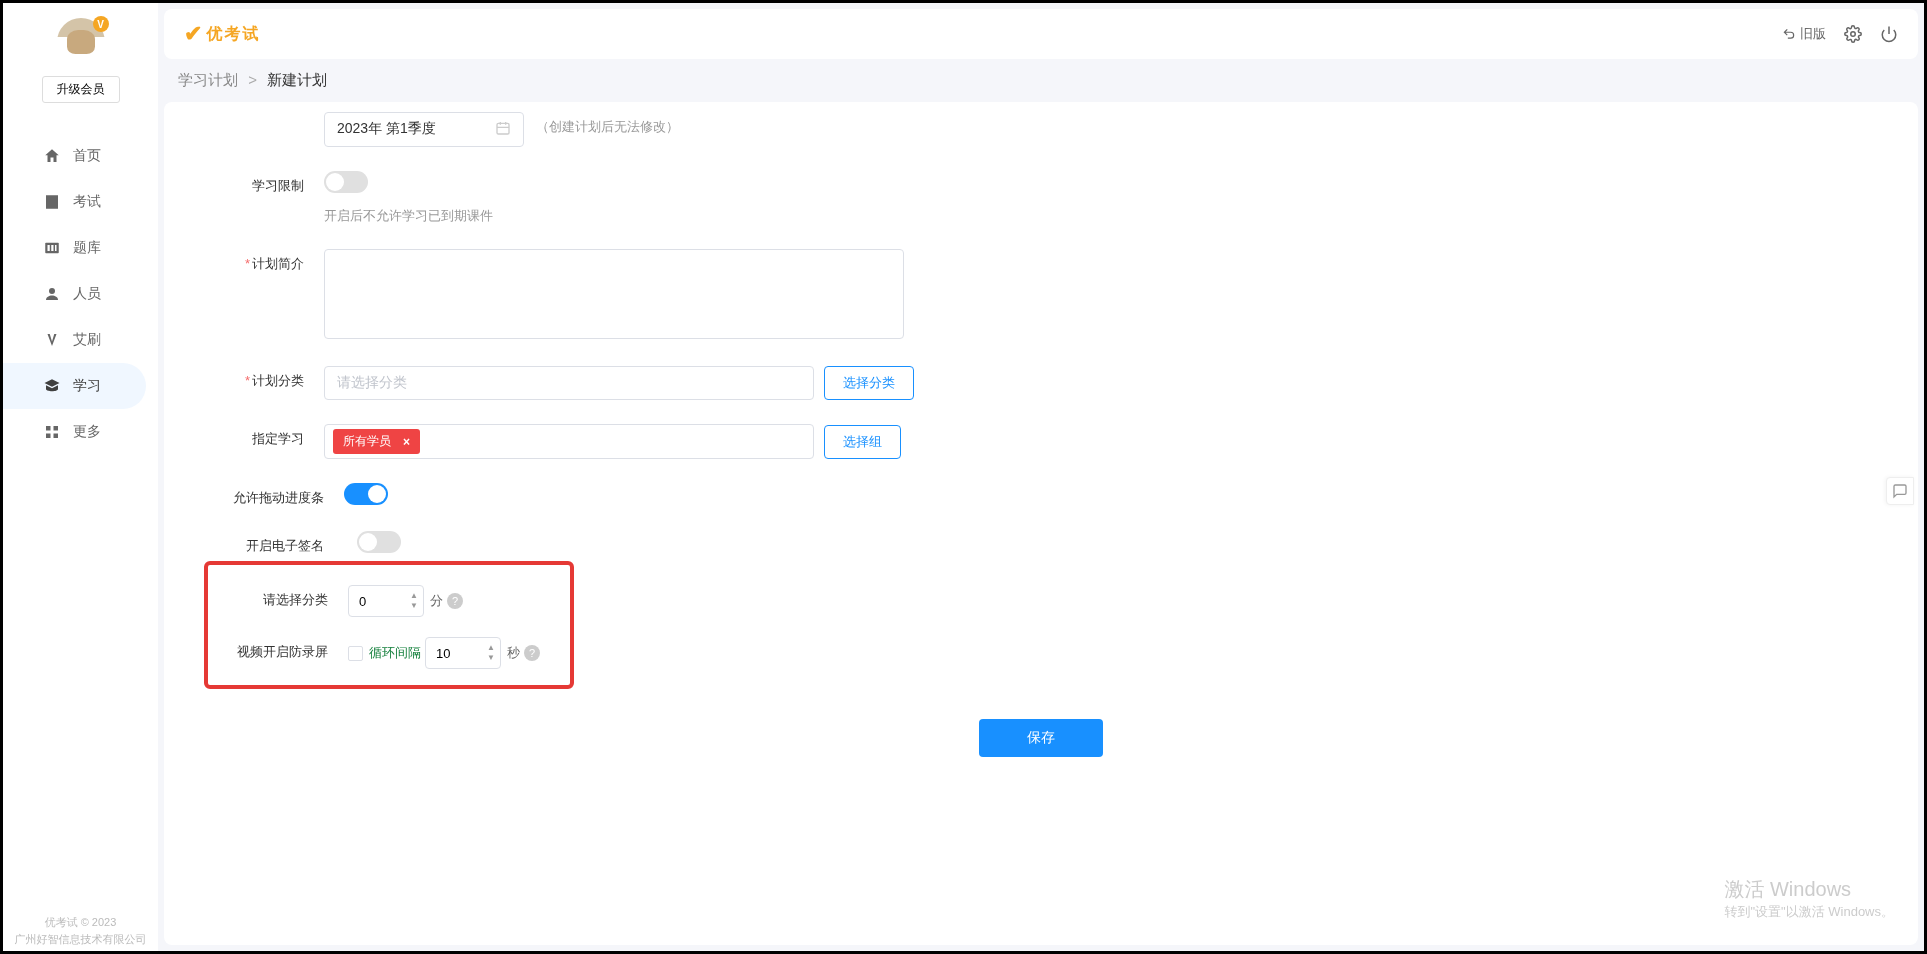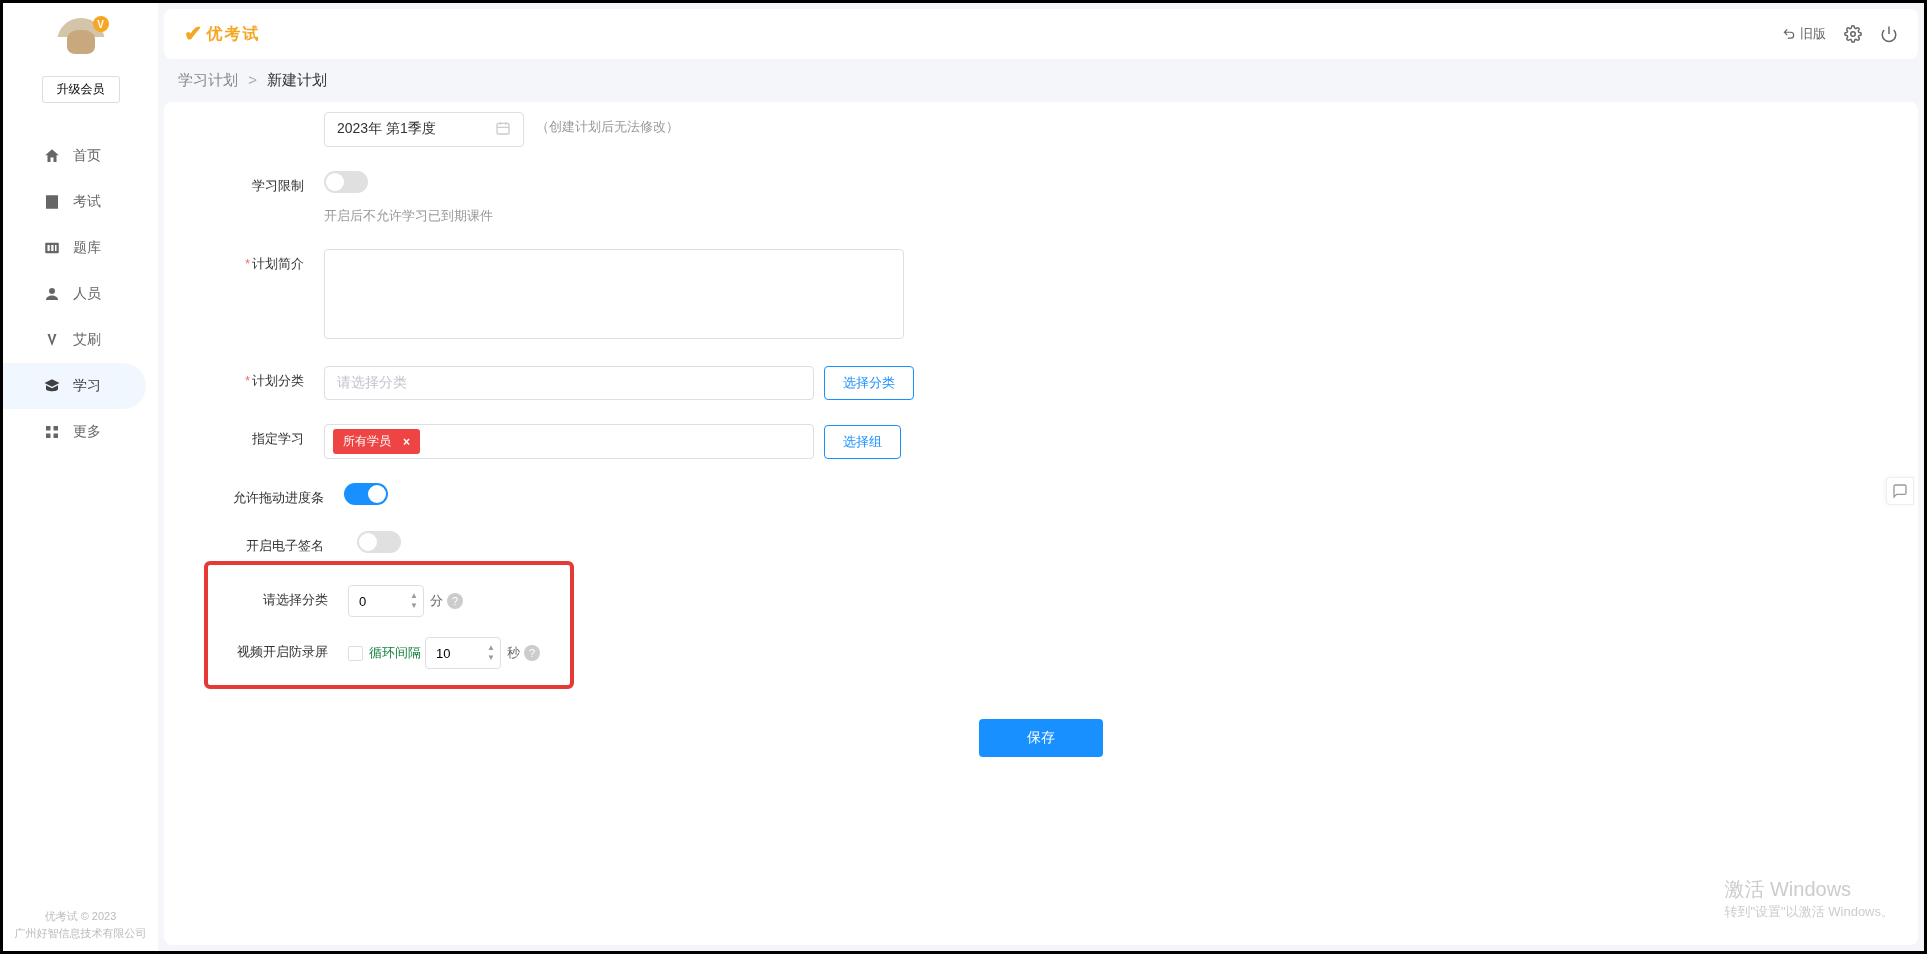--- a/index.html
+++ b/index.html
@@ -10,21 +10,21 @@
     .sidebar { width: 155px; background: #fff; display: flex; flex-direction: column; align-items: center; padding-top: 15px; position: relative; }
     .avatar-wrap { position: relative; margin-bottom: 10px; }
     .avatar { width: 48px; height: 48px; border-radius: 50%; background: linear-gradient(to bottom, #d4c4a8 0%, #d4c4a8 40%, #fff 40%, #fff 100%); position: relative; overflow: hidden; }
     .avatar::after { content: ''; position: absolute; top: 12px; left: 10px; width: 28px; height: 24px; background: #c8a97e; border-radius: 40% 40% 30% 30%; }
     .badge { position: absolute; top: -2px; right: -4px; width: 16px; height: 16px; background: #f5a623; border-radius: 50%; display: flex; align-items: center; justify-content: center; color: #fff; font-size: 10px; font-weight: bold; }
     .upgrade-btn { border: 1px solid #ddd; background: #fff; padding: 4px 14px; font-size: 12px; color: #000000; border-radius: 3px; cursor: pointer; margin-bottom: 30px; }
     .nav { width: 100%; list-style: none; }
     .nav-item { display: flex; align-items: center; padding: 14px 0 14px 40px; color: #666; cursor: pointer; gap: 12px; }
     .nav-item.active { color: #404040; background: #f0f7ff; border-radius: 0 24px 24px 0; margin-right: 12px; }
     .nav-icon { width: 18px; height: 18px; display: inline-block; }
-    .footer-text { position: absolute; bottom: 10px; text-align: center; color: #bbb; font-size: 11px; line-height: 1.5; }
+    .footer-text { position: absolute; bottom: 4px; text-align: center; color: #bbb; font-size: 11px; line-height: 1.5; }
 
     
     .main { flex: 1; display: flex; flex-direction: column; background: #f5f6fa; position: relative; }
     .topbar { height: 50px; background: #fff; display: flex; align-items: center; justify-content: space-between; padding: 0 20px; border-radius: 8px; margin: 6px 6px 0 6px; }
     .logo { display: flex; align-items: center; gap: 4px; }
     .logo-icon { color: #f5a623; font-size: 22px; font-weight: bold; }
     .logo-text { color: #f5a623; font-weight: bold; font-size: 16px; letter-spacing: 2px; }
     .top-actions { display: flex; align-items: center; gap: 18px; color: #666; }
     .top-action { cursor: pointer; display: flex; align-items: center; gap: 4px; font-size: 13px; }
 

